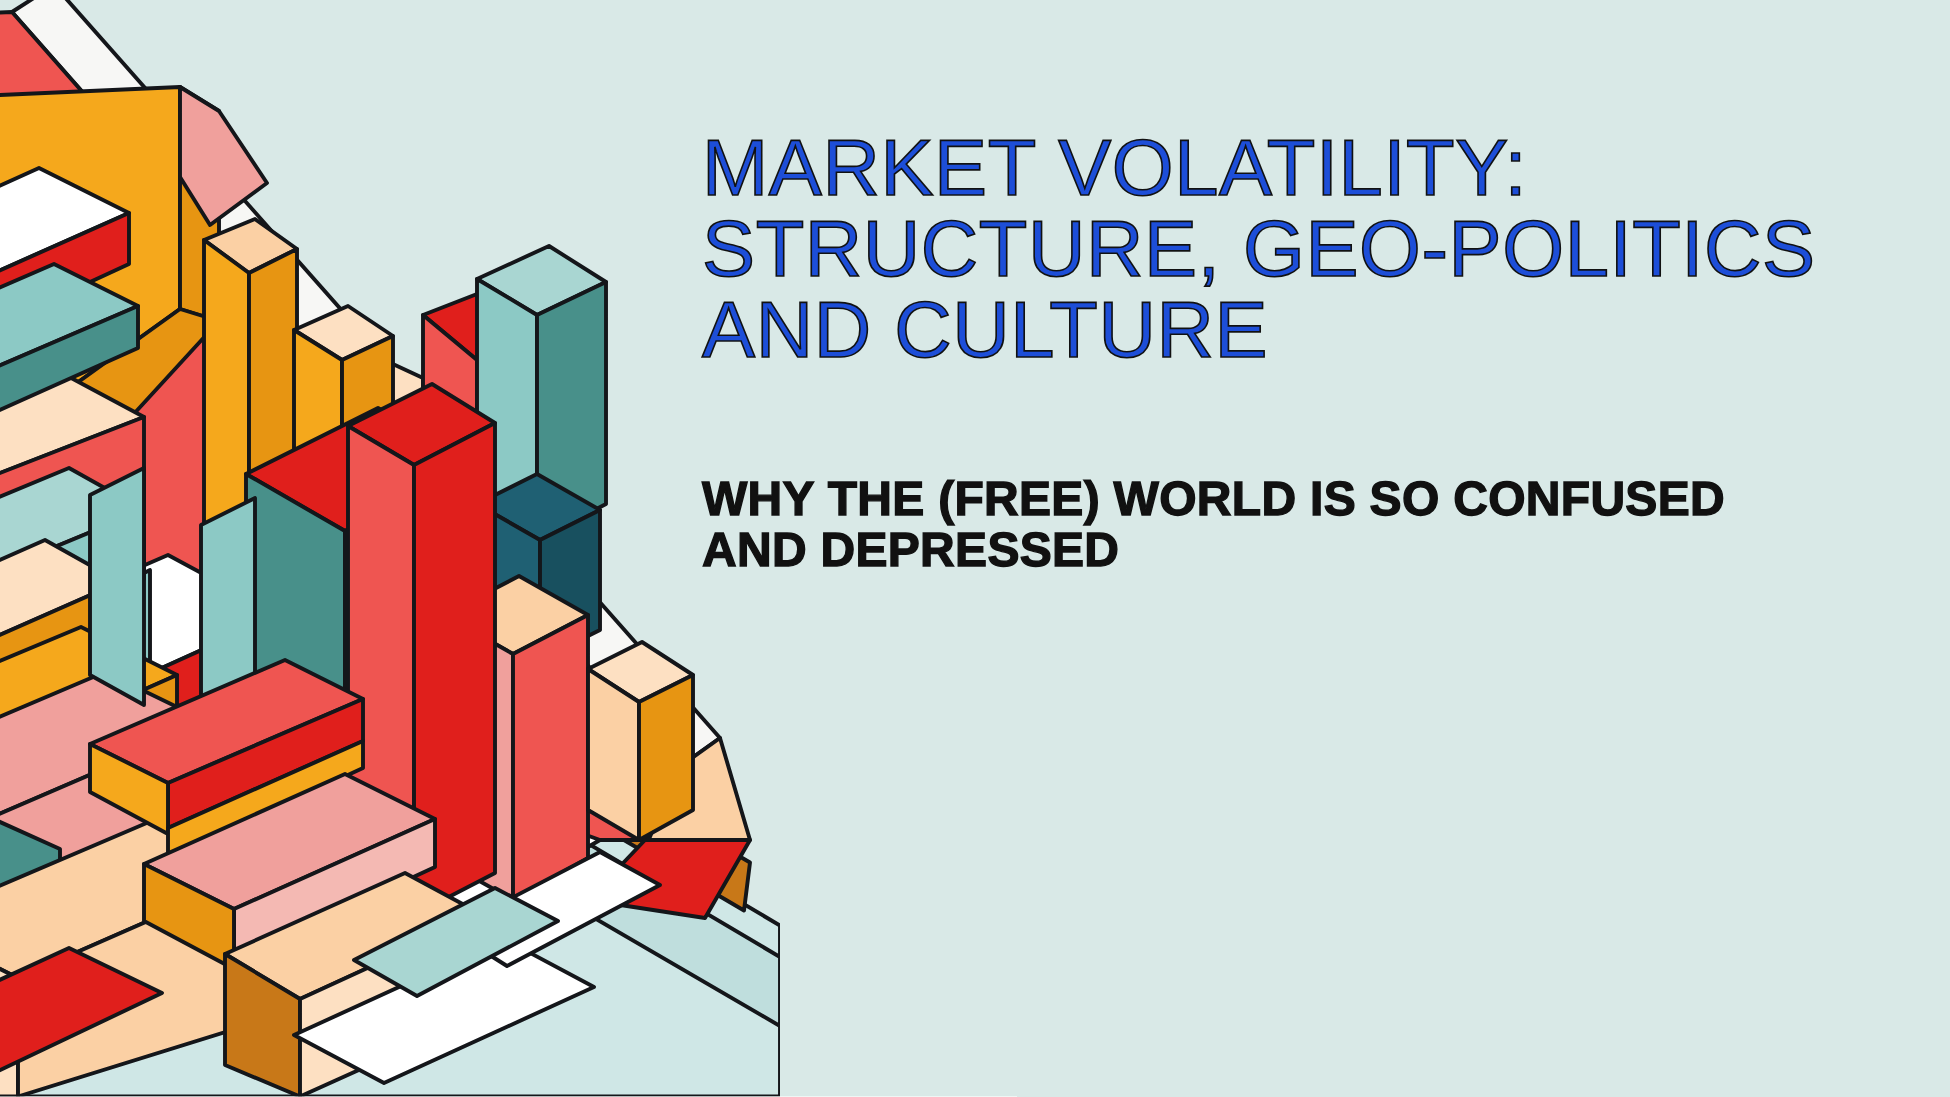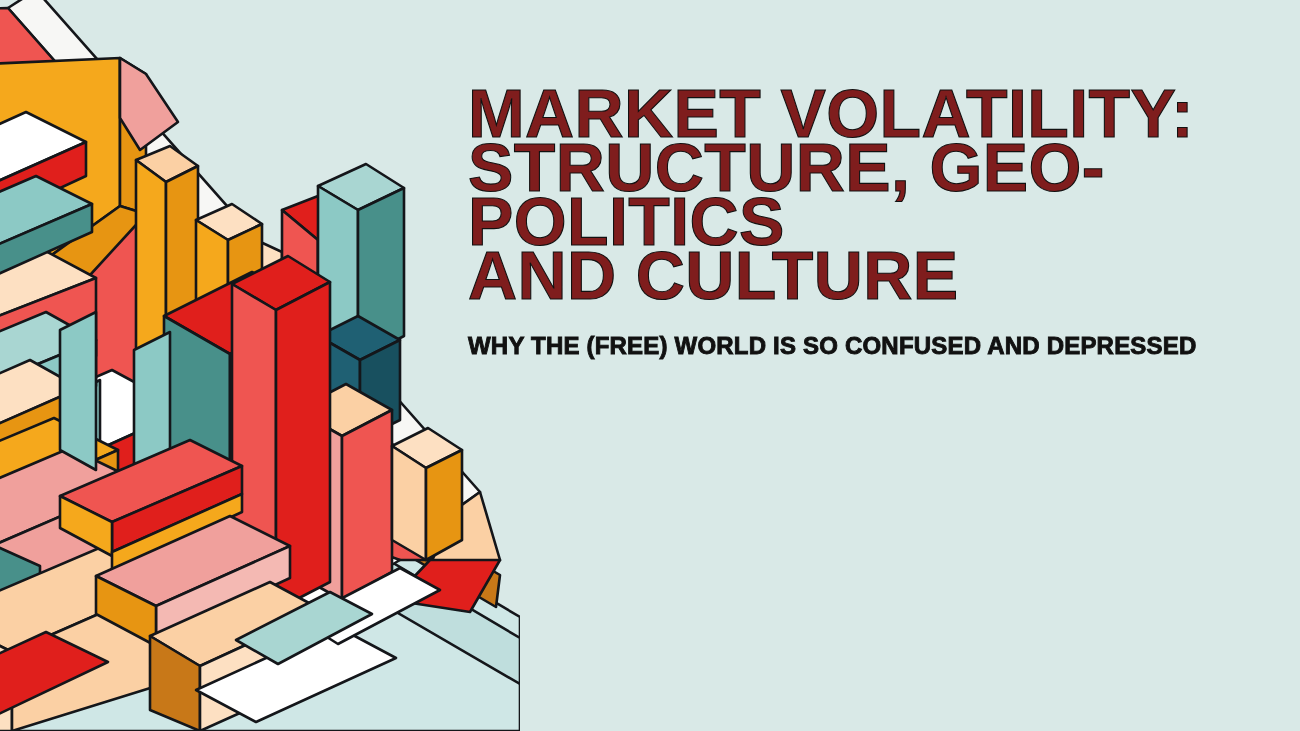--- a/index.html
+++ b/index.html
@@ -35,37 +35,37 @@
   
   #text-block {
     position: absolute;
     left: 468px;
     top: 86px;
     width: 790px;
   }
   #slide-title {
     margin: 0;
     font-family: "Liberation Sans", sans-serif;
-    font-size: 68px;
+    font-size: 53px;
     line-height: 54px;
-    font-weight: 700;
+    font-weight: 400;
     letter-spacing: 0.4px;
-    color: #7f1d1d;
+    color: #1d4ed8;
     text-transform: uppercase;
     white-space: pre-line;
     -webkit-text-stroke: 1.1px #111111;
   }
   #slide-subtitle {
     margin: 0;
     position: absolute;
-    top: 243px;
+    top: 229px;
     left: 0;
     width: 740px;
     font-family: "Liberation Sans", sans-serif;
-    font-size: 24px;
+    font-size: 32px;
     line-height: 34px;
     font-weight: 700;
     letter-spacing: 0.2px;
     color: #111111;
     text-transform: uppercase;
     -webkit-text-stroke: 0.9px #111111;
   }
 </style>
 </head>
 <body>

